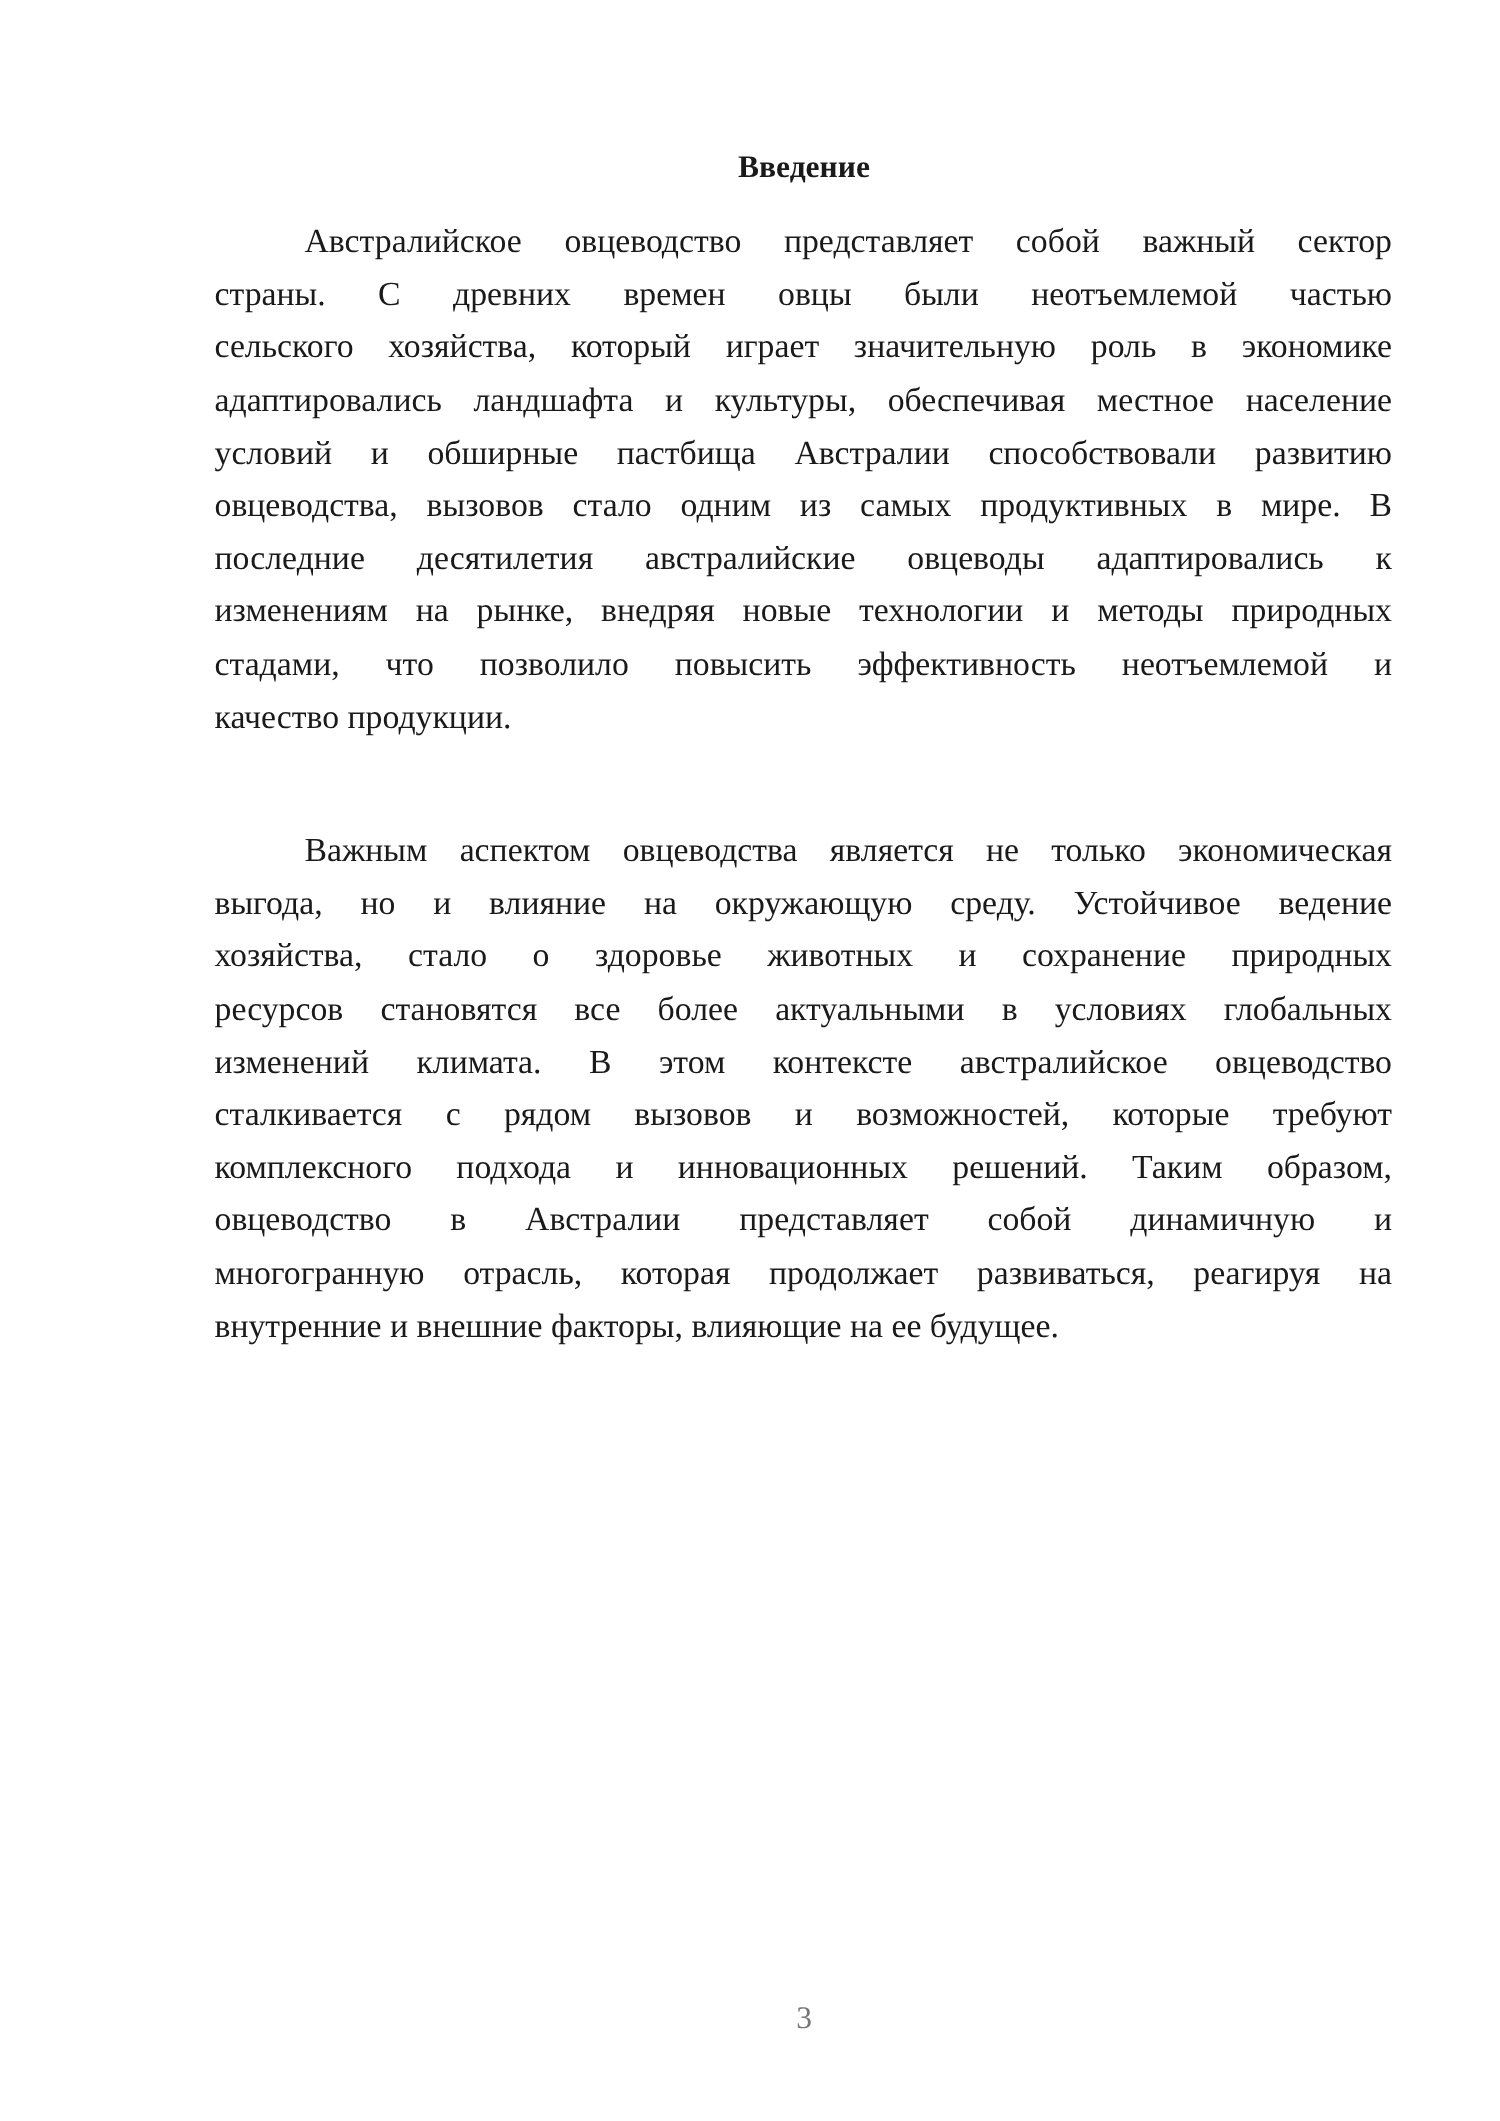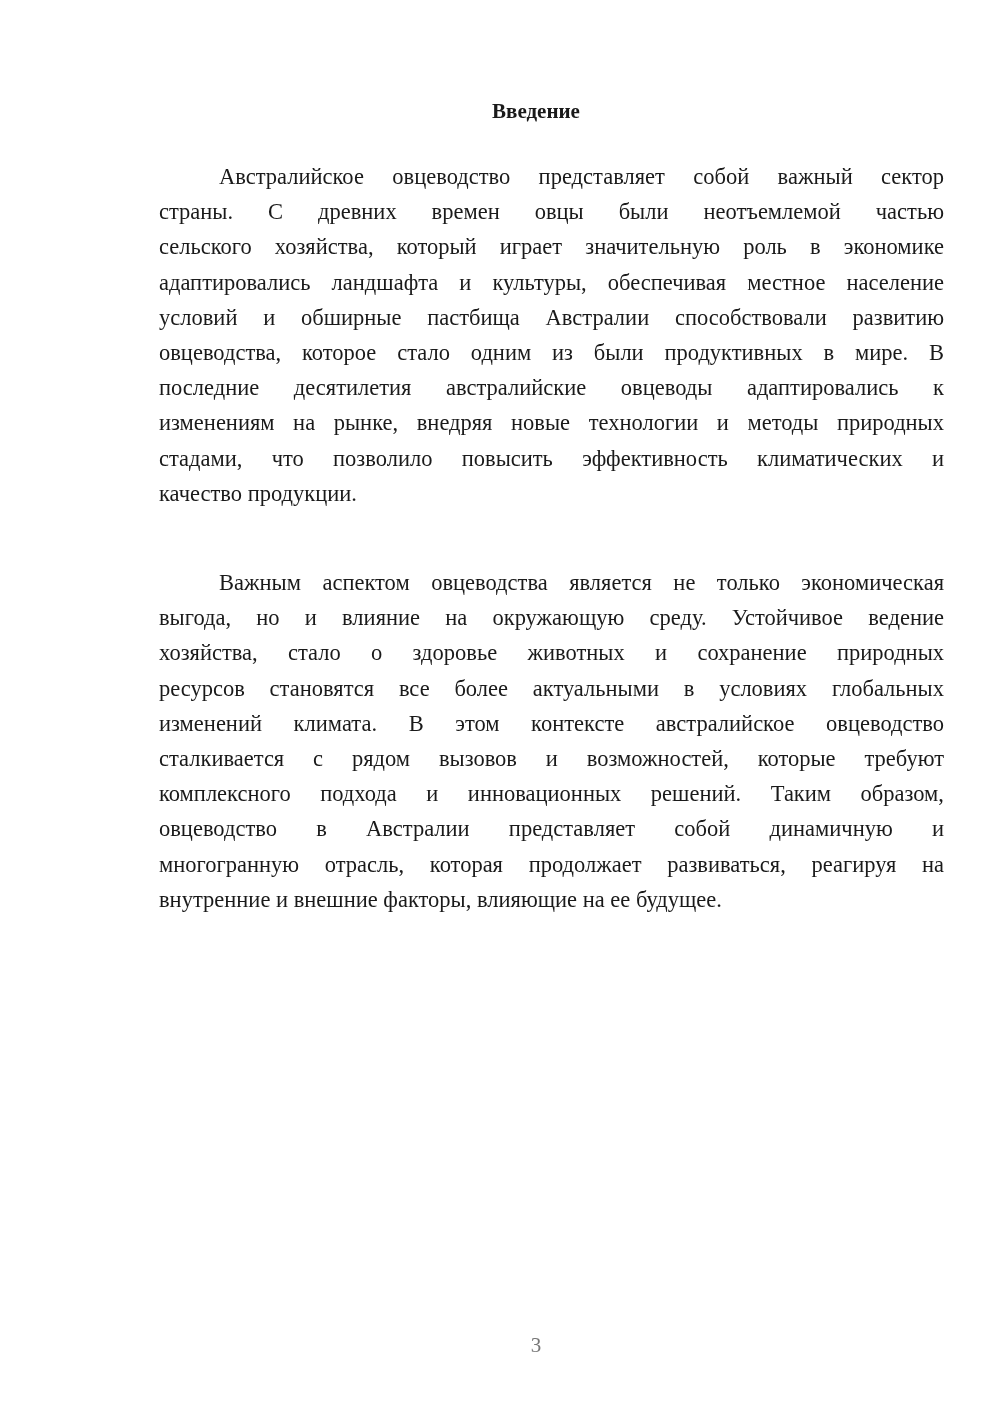--- a/index.html
+++ b/index.html
@@ -32,21 +32,21 @@
     line-height: 30px;
   }
   .para {
     position: absolute;
     left: 143px;
     width: 785px;
     font-size: 22.5px;
     line-height: 35.2px;
     text-align: justify;
     text-indent: 60px;
-    margin: 16px;
+    margin: 0;
   }
   .para .line {
     display: block;
     text-align: justify;
     text-align-last: justify;
     white-space: nowrap;
   }
   .para .line.first {
     padding-left: 60px;
   }
@@ -72,24 +72,24 @@
 <div class="page">
 
   <div class="title">Введение</div>
 
   <div class="para" id="p1">
     <span class="line first">Австралийское овцеводство представляет собой важный сектор</span>
     <span class="line">страны. С древних времен овцы были неотъемлемой частью</span>
     <span class="line">сельского хозяйства, который играет значительную роль в экономике</span>
     <span class="line">адаптировались ландшафта и культуры, обеспечивая местное население</span>
     <span class="line">условий и обширные пастбища Австралии способствовали развитию</span>
-    <span class="line">овцеводства, которое стало одним из были продуктивных в мире. В</span>
+    <span class="line">овцеводства, вызовов стало одним из самых продуктивных в мире. В</span>
     <span class="line">последние десятилетия австралийские овцеводы адаптировались к</span>
     <span class="line">изменениям на рынке, внедряя новые технологии и методы природных</span>
-    <span class="line">стадами, что позволило повысить эффективность климатических и</span>
+    <span class="line">стадами, что позволило повысить эффективность неотъемлемой и</span>
     <span class="line last">качество продукции.</span>
   </div>
 
   <div class="para" id="p2">
     <span class="line first">Важным аспектом овцеводства является не только экономическая</span>
     <span class="line">выгода, но и влияние на окружающую среду. Устойчивое ведение</span>
     <span class="line">хозяйства, стало о здоровье животных и сохранение природных</span>
     <span class="line">ресурсов становятся все более актуальными в условиях глобальных</span>
     <span class="line">изменений климата. В этом контексте австралийское овцеводство</span>
     <span class="line">сталкивается с рядом вызовов и возможностей, которые требуют</span>

